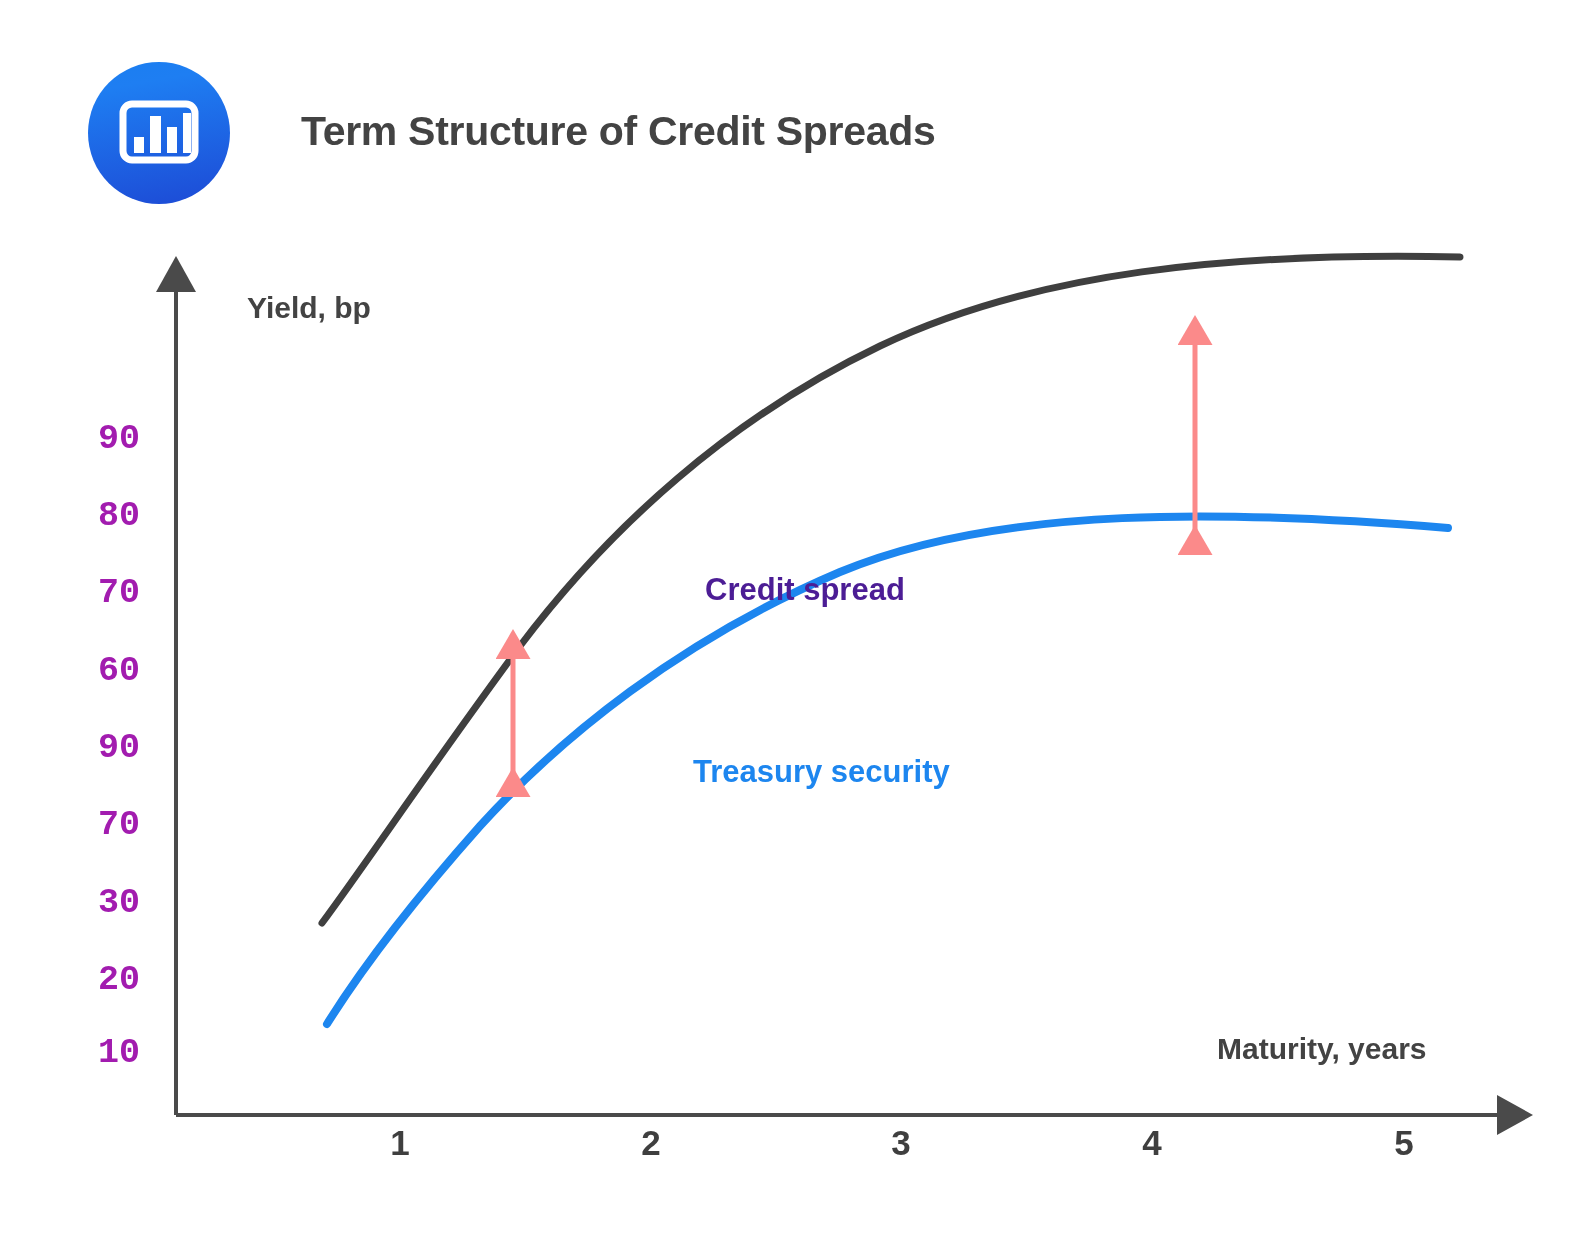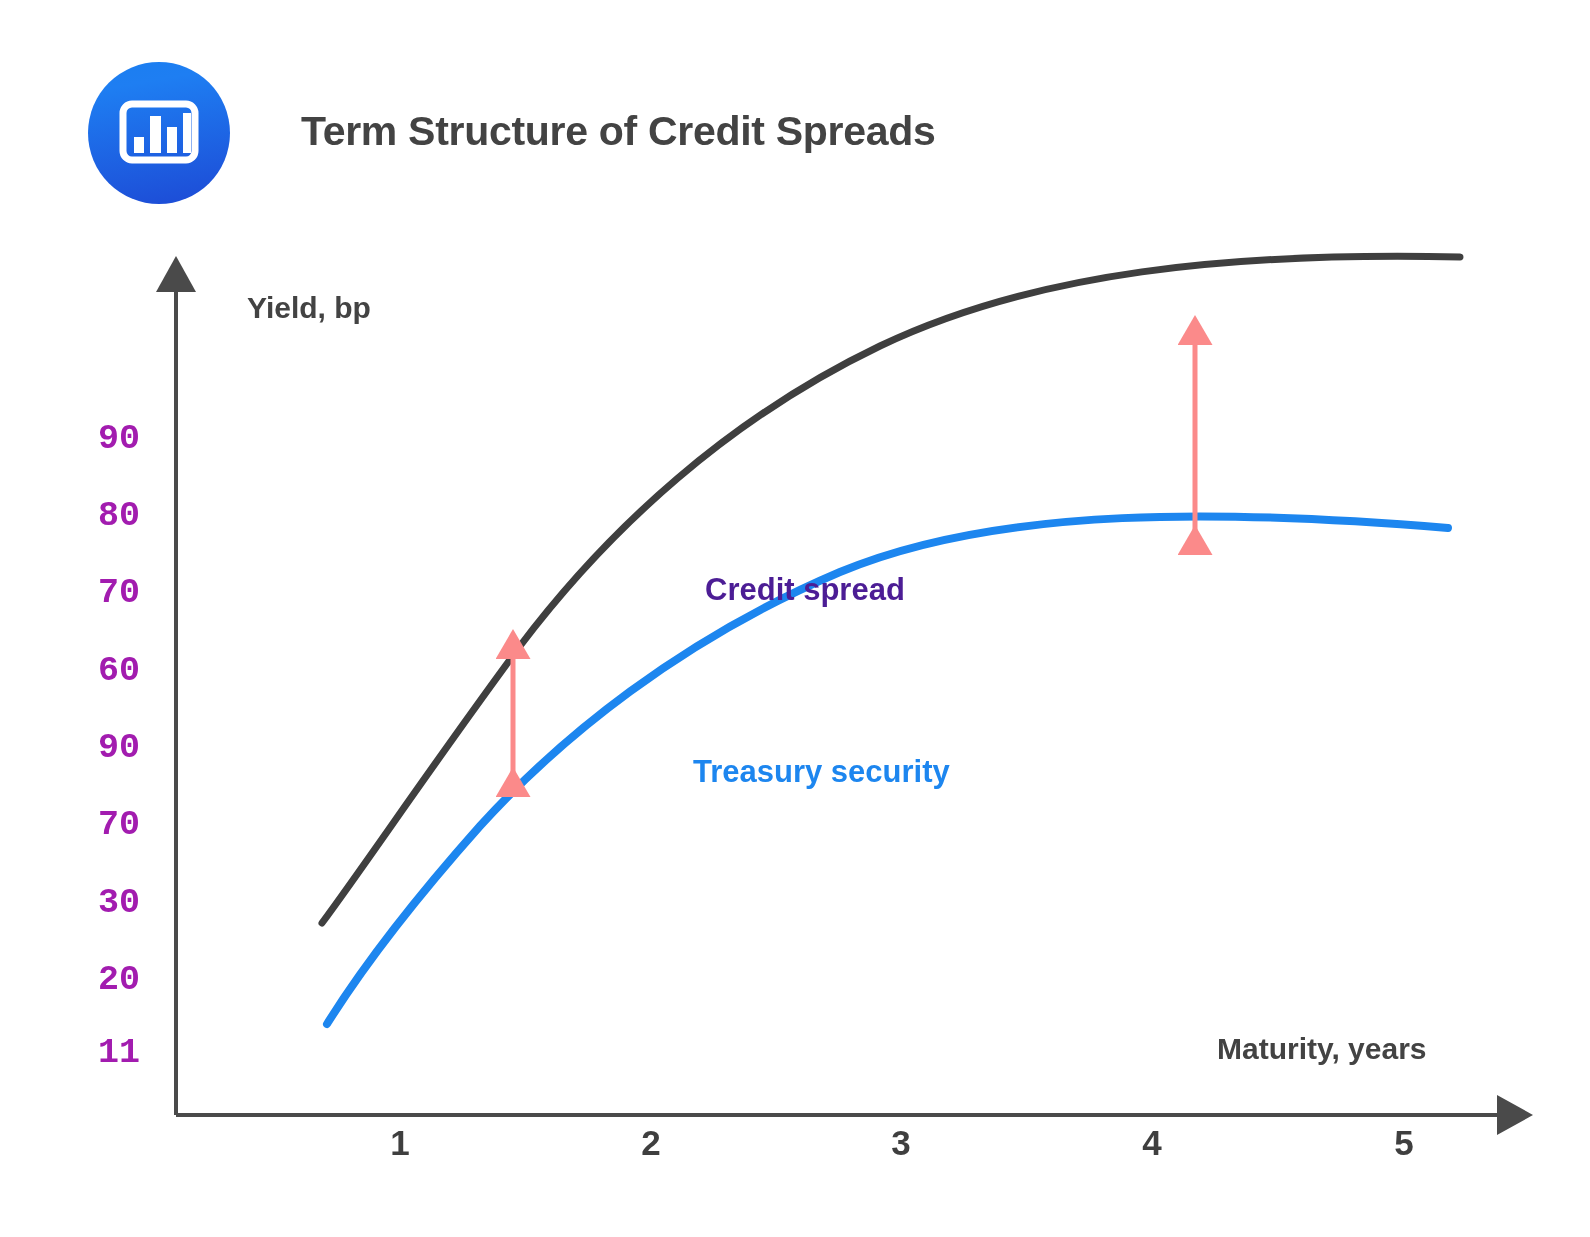--- a/index.html
+++ b/index.html
@@ -167,21 +167,21 @@
     <div class="axis-title" id="xlabel">Maturity, years</div>
 
     <div class="ytick" style="top:419px">90</div>
     <div class="ytick" style="top:496px">80</div>
     <div class="ytick" style="top:573px">70</div>
     <div class="ytick" style="top:651px">60</div>
     <div class="ytick" style="top:728px">90</div>
     <div class="ytick" style="top:805px">70</div>
     <div class="ytick" style="top:883px">30</div>
     <div class="ytick" style="top:960px">20</div>
-    <div class="ytick" style="top:1033px">11</div>
+    <div class="ytick" style="top:1033px">10</div>
 
     <div class="xtick" style="left:365px">1</div>
     <div class="xtick" style="left:616px">2</div>
     <div class="xtick" style="left:866px">3</div>
     <div class="xtick" style="left:1117px">4</div>
     <div class="xtick" style="left:1369px">5</div>
 
     <div class="series-label" id="label-spread">Credit spread</div>
     <div class="series-label" id="label-treasury">Treasury security</div>
   </div>

